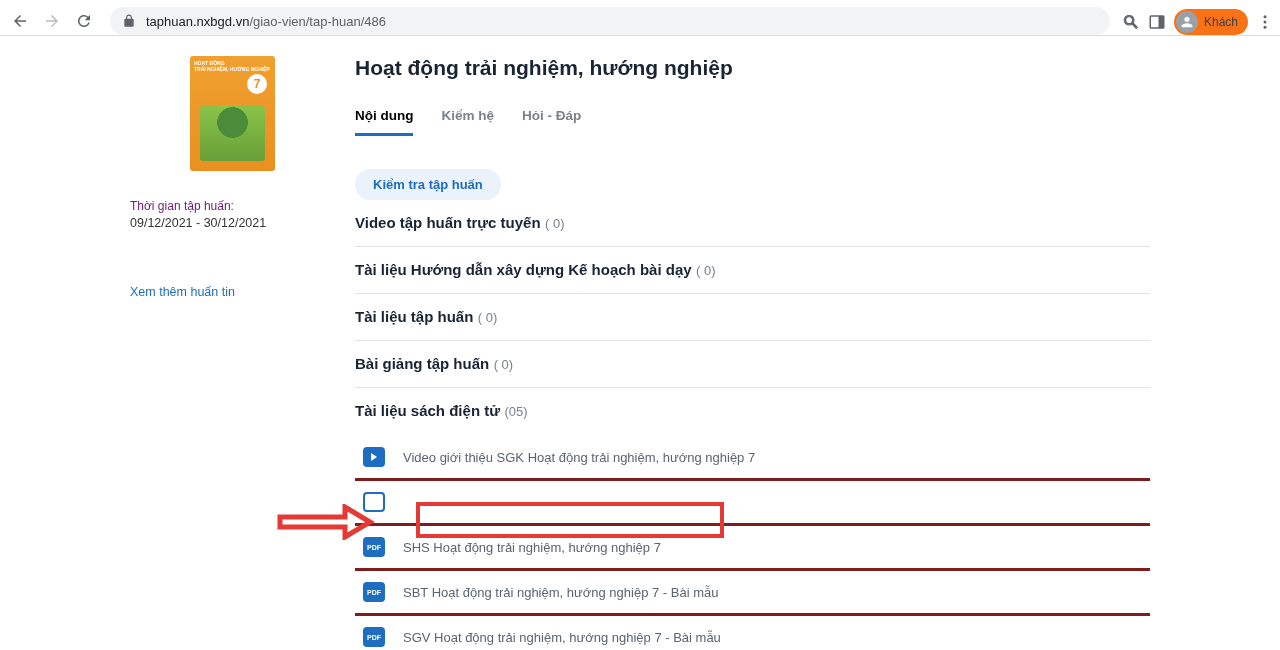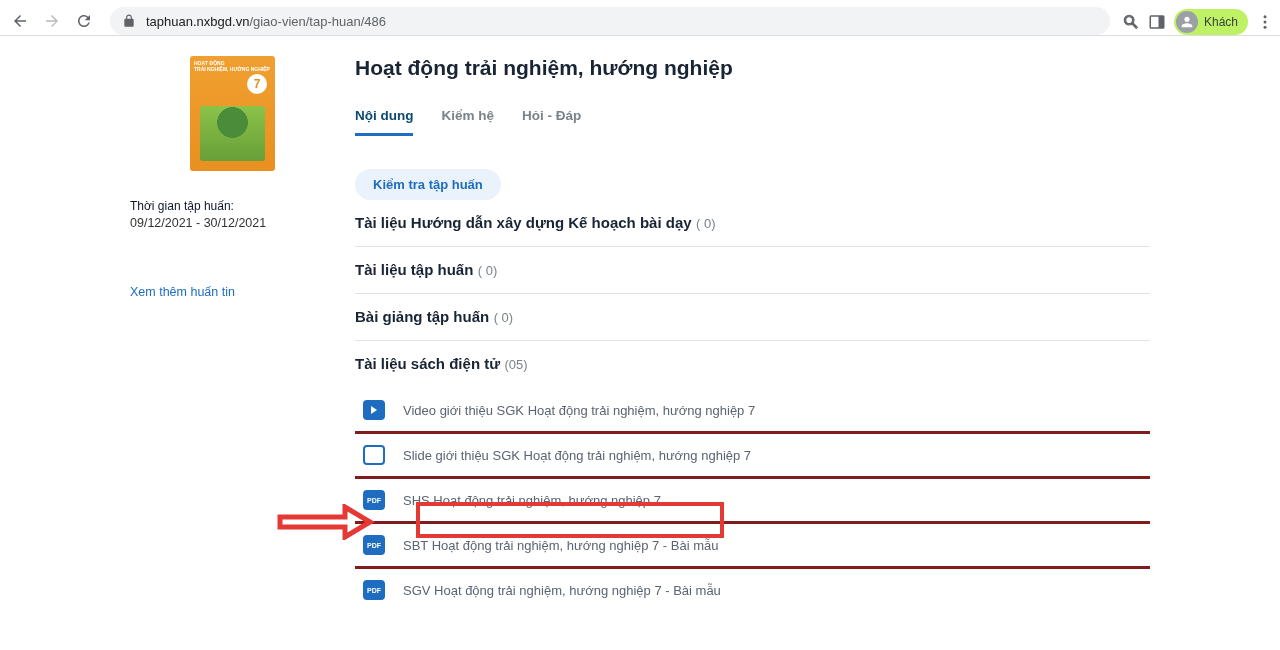--- a/index.html
+++ b/index.html
@@ -12,42 +12,42 @@
     .nav-arrow.disabled svg { fill: #bababa; }
     .reload-btn { width: 28px; height: 28px; display: flex; align-items: center; justify-content: center; cursor: pointer; }
     .reload-btn svg { width: 18px; height: 18px; fill: #5f6368; }
     .address-bar { flex: 1; height: 28px; background: #f1f3f4; border-radius: 14px; display: flex; align-items: center; padding: 0 12px; margin: 0 8px; gap: 10px; }
     .lock-icon { width: 14px; height: 14px; fill: #5f6368; }
     .url-text { font-size: 13px; color: #202124; }
     .url-text .domain { color: #202124; }
     .url-text .path { color: #5f6368; }
     .toolbar-right { display: flex; align-items: center; gap: 8px; }
     .zoom-icon, .panel-icon, .menu-icon { width: 18px; height: 18px; fill: #5f6368; cursor: pointer; }
-    .guest-chip { display: flex; align-items: center; gap: 6px; background: #bef264; border-radius: 14px; padding: 2px 10px 2px 2px; cursor: pointer; }
+    .guest-chip { display: flex; align-items: center; gap: 6px; background: #f97316; border-radius: 14px; padding: 2px 10px 2px 2px; cursor: pointer; }
     .guest-avatar { width: 22px; height: 22px; border-radius: 50%; background: #9aa0a6; display: flex; align-items: center; justify-content: center; }
     .guest-avatar svg { width: 16px; height: 16px; fill: #fff; }
     .guest-label { font-size: 12px; color: #3c4043; }
     
     
     .page { height: 613px; overflow-y: scroll; position: relative; }
     .container { width: 1020px; margin: 0 auto; display: flex; gap: 60px; padding: 20px 0 80px; }
     .sidebar { width: 165px; flex-shrink: 0; }
     .book-cover { width: 85px; height: 115px; margin-left: 60px; background: linear-gradient(180deg, #f0a030 0%, #e89020 100%); border-radius: 3px; position: relative; overflow: hidden; }
     .book-cover::before { content: "7"; position: absolute; top: 18px; right: 8px; width: 20px; height: 20px; background: #fff; border-radius: 50%; display: flex; align-items: center; justify-content: center; font-size: 12px; font-weight: bold; color: #e89020; }
     .book-cover::after { content: ""; position: absolute; bottom: 10px; left: 10px; width: 65px; height: 55px; background: radial-gradient(circle at 50% 30%, #4a8c3a 0%, #4a8c3a 30%, transparent 31%), linear-gradient(#8bc34a, #689f38); border-radius: 3px; }
     .book-title-small { position: absolute; top: 4px; left: 4px; font-size: 5px; color: #fff; font-weight: bold; line-height: 1.2; }
-    .training-period-label { font-size: 12px; color: #0f172a; margin-top: 28px; }
+    .training-period-label { font-size: 12px; color: #701a75; margin-top: 28px; }
     .training-period-value { font-size: 12.5px; color: #333; margin-top: 3px; }
     .more-link { font-size: 12.5px; color: #1e6dc0; display: inline-block; margin-top: 55px; cursor: pointer; }
     
     .main { flex: 1; }
     .page-title { font-size: 21px; font-weight: 700; color: #192434; margin-bottom: 28px; }
     .tabs { display: flex; gap: 28px; border-bottom: 1px solid transparent; margin-bottom: 32px; }
     .tab { font-size: 13.5px; font-weight: 600; color: #7a828a; padding-bottom: 10px; cursor: pointer; border-bottom: 3px solid transparent; }
-    .tab.active { color: #0c4a6e; border-bottom-color: #1e6dc0; }
+    .tab.active { color: #000000; border-bottom-color: #1e6dc0; }
     
     .exam-btn { display: inline-block; background: #eaf2fb; color: #1e6dc0; font-size: 13px; font-weight: 600; padding: 8px 18px; border-radius: 18px; cursor: pointer; }
     
     .section { border-bottom: 1px solid #dfe3e8; padding: 14px 0; }
     .section-title { font-size: 15px; font-weight: 700; color: #192434; display: inline; }
     .section-count { font-size: 13px; color: #7a828a; font-weight: 400; }
     
     .item-list { margin-top: 16px; }
     .item { display: flex; align-items: center; gap: 18px; padding: 11px 0 11px 8px; border-bottom: 3px solid #7f1d1d; cursor: pointer; }
     .item:last-child { border-bottom: none; }
@@ -138,20 +138,24 @@
       <h1 class="page-title">Hoạt động trải nghiệm, hướng nghiệp</h1>
       
       <div class="tabs">
         <div class="tab active">Nội dung</div>
         <div class="tab">Kiểm hệ</div>
         <div class="tab">Hỏi - Đáp</div>
       </div>
       
       <div class="exam-btn">Kiểm tra tập huấn</div>
       
+      <div class="section">
+        <span class="section-title">Video tập huấn trực tuyến</span>
+        <span class="section-count">( 0)</span>
+      </div>
       
       <div class="section">
         <span class="section-title">Tài liệu Hướng dẫn xây dựng Kế hoạch bài dạy</span>
         <span class="section-count">( 0)</span>
       </div>
       
       <div class="section">
         <span class="section-title">Tài liệu tập huấn</span>
         <span class="section-count">( 0)</span>
       </div>
@@ -168,21 +172,20 @@
           <div class="item">
             <div class="item-icon video">
                 <svg viewBox="0 0 10 10">
                   <path d="M2 1 L8 5 L2 9 Z"></path>
                 </svg>
               </div>
             <span class="item-label">Video giới thiệu SGK Hoạt động trải nghiệm, hướng nghiệp 7</span>
           </div>
           <div class="item">
             <div class="item-icon slide"></div>
-            <span class="item-label">Slide giới thiệu SGK Hoạt động trải nghiệm, hướng nghiệp 7</span>
           </div>
           <div class="item">
             <div class="item-icon pdf">PDF</div>
             <span class="item-label">SHS Hoạt động trải nghiệm, hướng nghiệp 7</span>
           </div>
           <div class="item">
             <div class="item-icon pdf">PDF</div>
             <span class="item-label">SBT Hoạt động trải nghiệm, hướng nghiệp 7 - Bài mẫu</span>
           </div>
           <div class="item">

